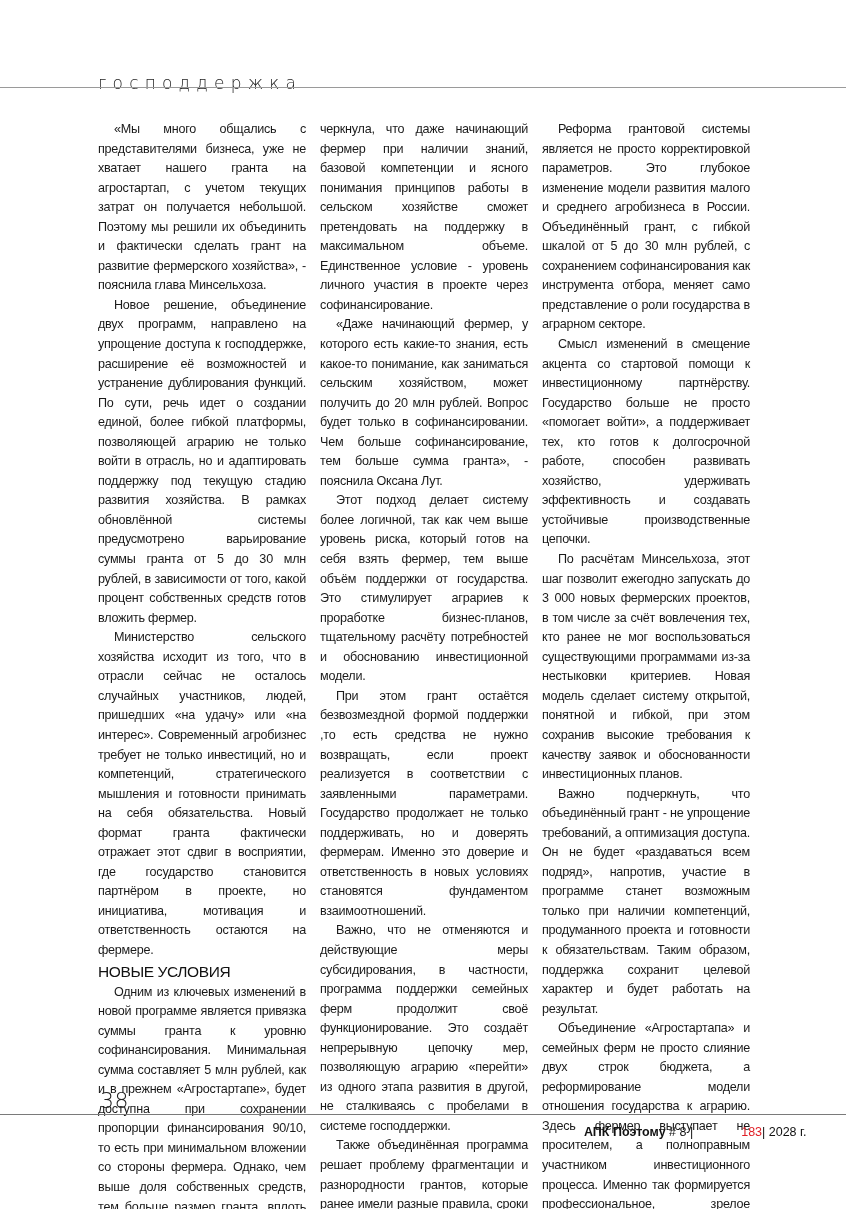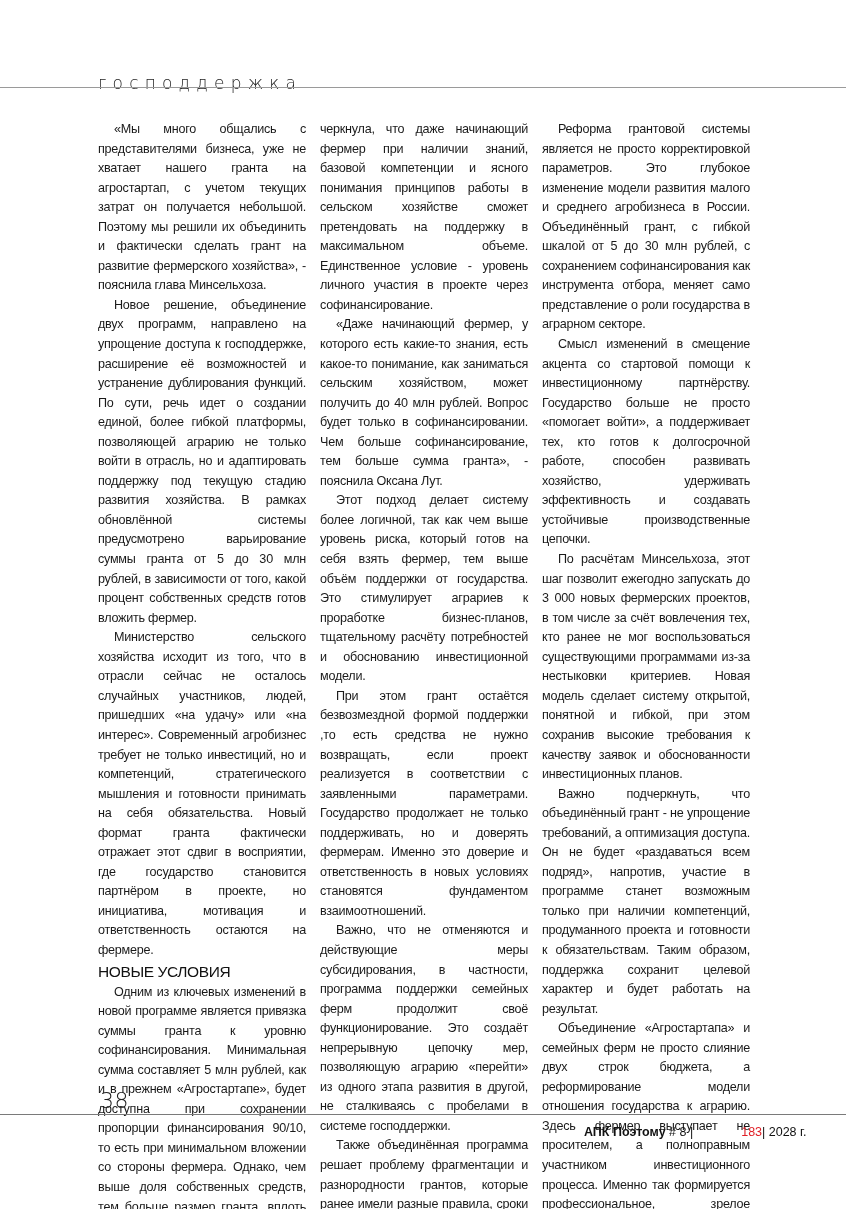--- a/index.html
+++ b/index.html
@@ -36,21 +36,21 @@
   <p>«Мы много общались с представителями бизнеса, уже не хватает нашего гранта на агростартап, с учетом текущих затрат он получается небольшой. Поэтому мы решили их объединить и фактически сделать грант на развитие фермерского хозяйства», - пояснила глава Минсельхоза.</p>
   <p>Новое решение, объединение двух программ, направлено на упрощение доступа к господдержке, расширение её возможностей и устранение дублирования функций. По сути, речь идет о создании единой, более гибкой платформы, позволяющей аграрию не только войти в отрасль, но и адаптировать поддержку под текущую стадию развития хозяйства. В рамках обновлённой системы предусмотрено варьирование суммы гранта от 5 до 30 млн рублей, в зависимости от того, какой процент собственных средств готов вложить фермер.</p>
   <p>Министерство сельского хозяйства исходит из того, что в отрасли сейчас не осталось случайных участников, людей, пришедших «на удачу» или «на интерес». Современный агробизнес требует не только инвестиций, но и компетенций, стратегического мышления и готовности принимать на себя обязательства. Новый формат гранта фактически отражает этот сдвиг в восприятии, где государство становится партнёром в проекте, но инициатива, мотивация и ответственность остаются на фермере.</p>
   <p class="heading">НОВЫЕ УСЛОВИЯ</p>
   <p>Одним из ключевых изменений в новой программе является привязка суммы гранта к уровню софинансирования. Минимальная сумма составляет 5 млн рублей, как и в прежнем «Агростартапе», будет доступна при сохранении пропорции финансирования 90/10, то есть при минимальном вложении со стороны фермера. Однако, чем выше доля собственных средств, тем больше размер гранта, вплоть до 30 млн рублей при соотношении 60/40.</p>
 
 </div>
 
 <div class="col col2">
   <p class="noindent">черкнула, что даже начинающий фермер при наличии знаний, базовой компетенции и ясного понимания принципов работы в сельском хозяйстве сможет претендовать на поддержку в максимальном объеме. Единственное условие - уровень личного участия в проекте через софинансирование.</p>
-  <p>«Даже начинающий фермер, у которого есть какие-то знания, есть какое-то понимание, как заниматься сельским хозяйством, может получить до 40 млн рублей. Вопрос будет только в софинансировании. Чем больше софинансирование, тем больше сумма гранта», - пояснила Оксана Лут.</p>
+  <p>«Даже начинающий фермер, у которого есть какие-то знания, есть какое-то понимание, как заниматься сельским хозяйством, может получить до 20 млн рублей. Вопрос будет только в софинансировании. Чем больше софинансирование, тем больше сумма гранта», - пояснила Оксана Лут.</p>
   <p>Этот подход делает систему более логичной, так как чем выше уровень риска, который готов на себя взять фермер, тем выше объём поддержки от государства. Это стимулирует аграриев к проработке бизнес-планов, тщательному расчёту потребностей и обоснованию инвестиционной модели.</p>
   <p>При этом грант остаётся безвозмездной формой поддержки ,то есть средства не нужно возвращать, если проект реализуется в соответствии с заявленными параметрами. Государство продолжает не только поддерживать, но и доверять фермерам. Именно это доверие и ответственность в новых условиях становятся фундаментом взаимоотношений.</p>
   <p>Важно, что не отменяются и действующие меры субсидирования, в частности, программа поддержки семейных ферм продолжит своё функционирование. Это создаёт непрерывную цепочку мер, позволяющую аграрию «перейти» из одного этапа развития в другой, не сталкиваясь с пробелами в системе господдержки.</p>
   <p>Также объединённая программа решает проблему фрагментации и разнородности грантов, которые ранее имели разные правила, сроки подачи заявок, процедуры рассмотрения и требования к отчётности. Новый механизм упрощает административную часть, позволяя фермерам сконцентрироваться на проектной работе, а не на бюрократических процедурах.</p>
 </div>
 
 <div class="col col3">
   <p>Реформа грантовой системы является не просто корректировкой параметров. Это глубокое изменение модели развития малого и среднего агробизнеса в России. Объединённый грант, с гибкой шкалой от 5 до 30 млн рублей, с сохранением софинансирования как инструмента отбора, меняет само представление о роли государства в аграрном секторе.</p>
   <p>Смысл изменений в смещение акцента со стартовой помощи к инвестиционному партнёрству. Государство больше не просто «помогает войти», а поддерживает тех, кто готов к долгосрочной работе, способен развивать хозяйство, удерживать эффективность и создавать устойчивые производственные цепочки.</p>
   <p>По расчётам Минсельхоза, этот шаг позволит ежегодно запускать до 3 000 новых фермерских проектов, в том числе за счёт вовлечения тех, кто ранее не мог воспользоваться существующими программами из-за нестыковки критериев. Новая модель сделает систему открытой, понятной и гибкой, при этом сохранив высокие требования к качеству заявок и обоснованности инвестиционных планов.</p>

